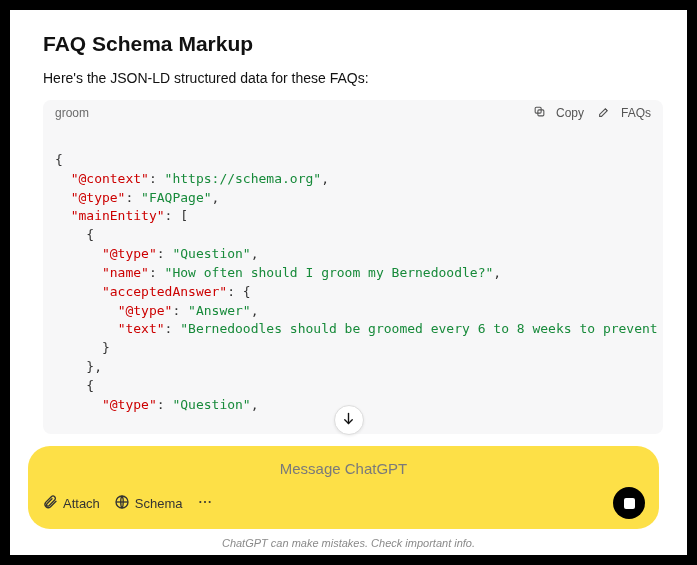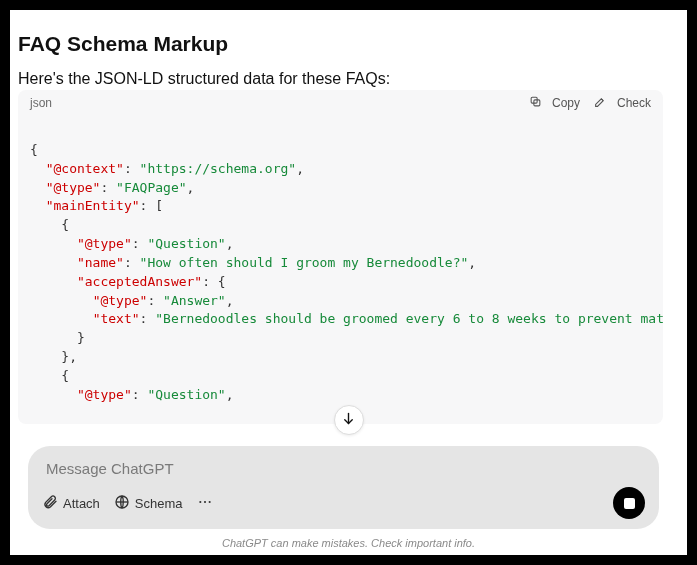--- a/index.html
+++ b/index.html
@@ -12,32 +12,32 @@
     }
     .frame {
       background: #fff;
       margin: 10px;
       width: 677px;
       height: 545px;
       position: relative;
       overflow: hidden;
     }
     .content {
-      padding: 22px 24px 0 8px;
+      padding: 22px 24px 0 33px;
     }
     .title {
       font-size: 21px;
       font-weight: 700;
       color: #111;
       margin-bottom: 14px;
     }
     .intro {
-      font-size: 16px;
+      font-size: 14px;
       color: #111;
-      margin-bottom: 2px;
+      margin-bottom: 14px;
     }
     .codeblock {
       background: #f7f7f8;
       border-radius: 8px;
       overflow: hidden;
     }
     .codeheader {
       display: flex;
       align-items: center;
       padding: 5px 12px;
@@ -83,23 +83,24 @@
       justify-content: center;
       box-shadow: 0 1px 3px rgba(0,0,0,0.08);
       cursor: pointer;
     }
     .scroll-down svg { width: 15px; height: 15px; stroke: #111; }
     .composer {
       position: absolute;
       left: 18px;
       right: 28px;
       top: 436px;
-      background: #e5e5e5;
+      background: #fde047;
       border-radius: 22px;
       padding: 12px 14px 10px 14px;
+      text-align: center;
     }
     .composer-input {
       font-size: 15px;
       color: #7a7a7a;
       padding: 2px 4px 10px 4px;
     }
     .composer-actions {
       display: flex;
       align-items: center;
       gap: 14px;
@@ -144,39 +145,39 @@
 </head>
 <body>
 
 <div class="frame">
   <div class="content">
     <h2 class="title">FAQ Schema Markup</h2>
     <p class="intro">Here's the JSON-LD structured data for these FAQs:</p>
 
     <div class="codeblock">
       <div class="codeheader">
-        <span class="lang">json</span>
+        <span class="lang">groom</span>
         <span class="spacer"></span>
         <span class="action">
           <span>
             <svg viewBox="0 0 24 24" fill="none" stroke="currentColor" stroke-width="2">
                 <rect x="9" y="9" width="11" height="11" rx="2"></rect>
                 <rect x="4" y="4" width="11" height="11" rx="2"></rect>
               </svg>
           </span>
           <span>Copy</span>
         </span>
         <span class="action">
           <span>
             <svg viewBox="0 0 24 24" fill="none" stroke="currentColor" stroke-width="2">
                 <path d="M3 17.5V21h3.5L17 10.5 13.5 7 3 17.5z"></path>
                 <path d="M13.5 7l3.5 3.5"></path>
               </svg>
           </span>
-          <span>Check</span>
+          <span>FAQs</span>
         </span>
       </div>
       <div class="codebody">
 <span class="p">{</span>
   <span class="k">"@context"</span><span class="p">: </span><span class="s">"https://schema.org"</span><span class="p">,</span>
   <span class="k">"@type"</span><span class="p">: </span><span class="s">"FAQPage"</span><span class="p">,</span>
   <span class="k">"mainEntity"</span><span class="p">: [</span>
     <span class="p">{</span>
       <span class="k">"@type"</span><span class="p">: </span><span class="s">"Question"</span><span class="p">,</span>
       <span class="k">"name"</span><span class="p">: </span><span class="s">"How often should I groom my Bernedoodle?"</span><span class="p">,</span>

